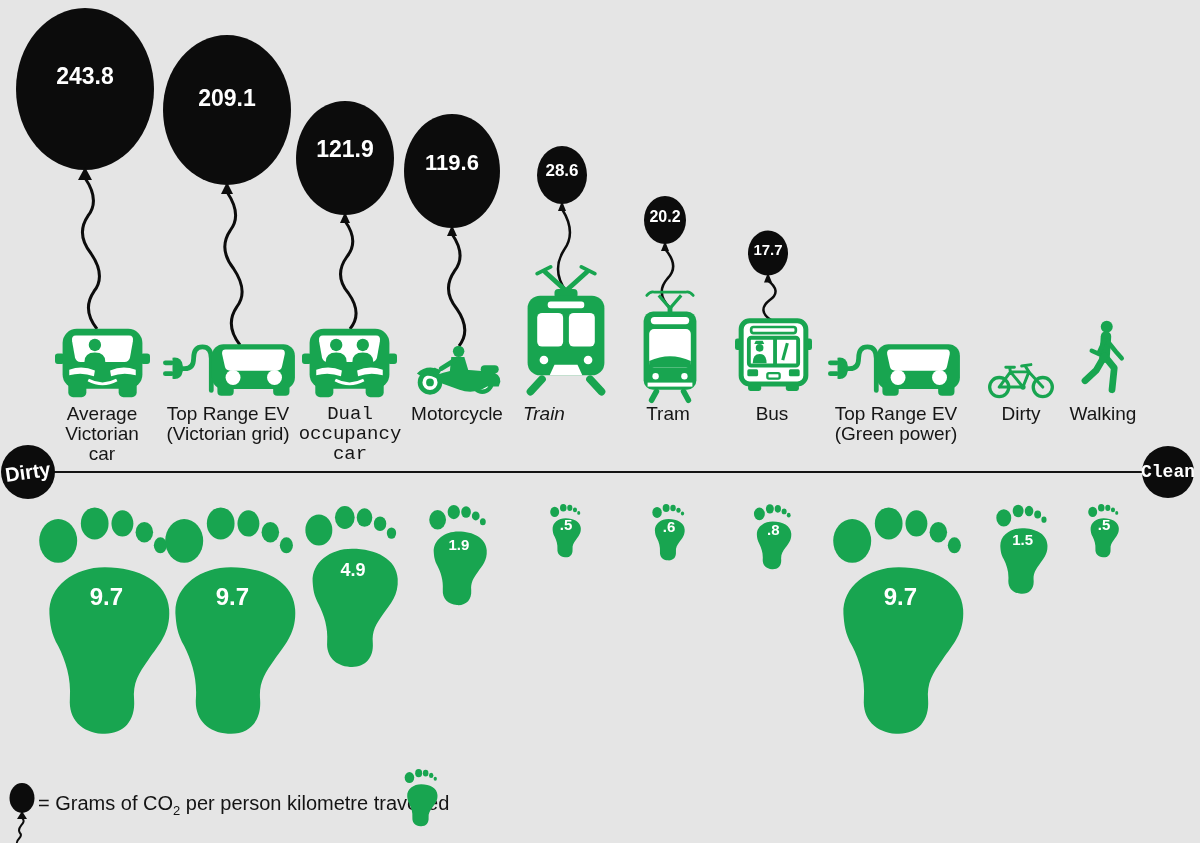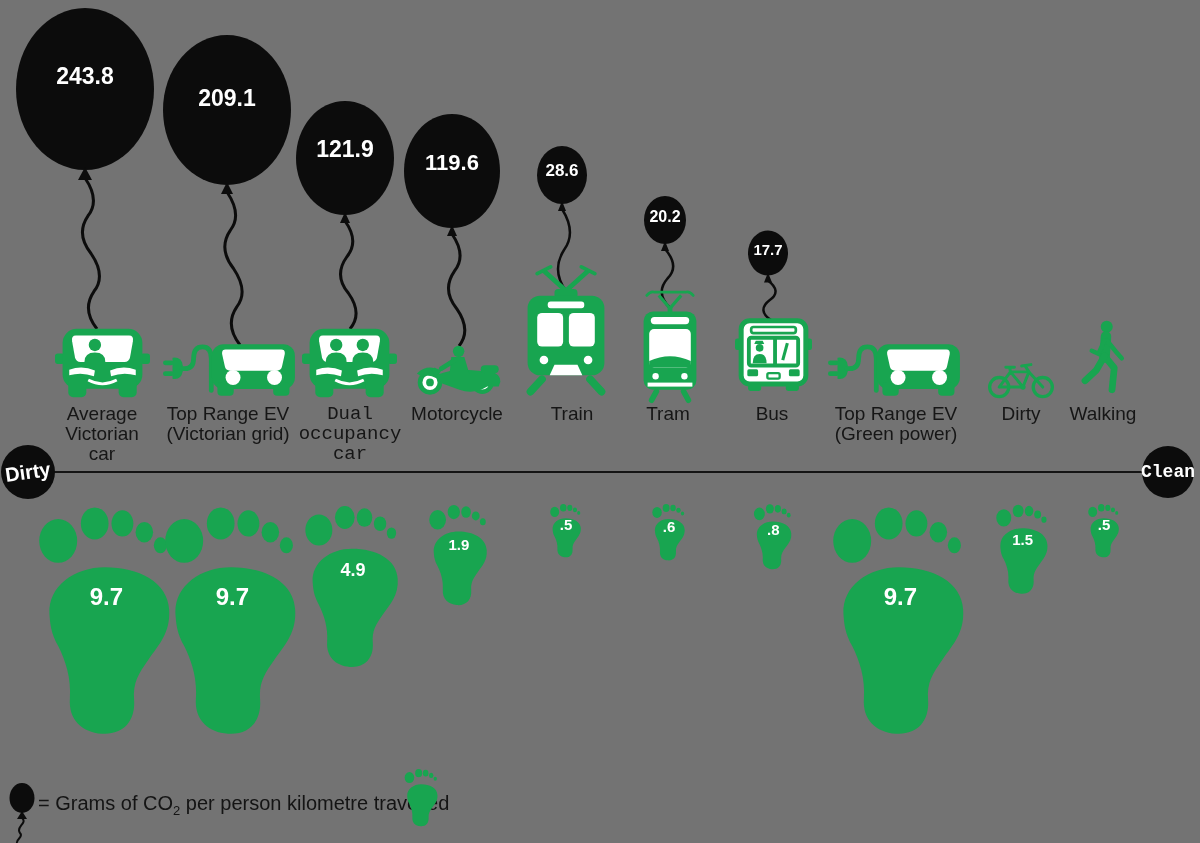--- a/index.html
+++ b/index.html
@@ -1,16 +1,16 @@
 <!DOCTYPE html>
 <html><head>
 <meta charset="utf-8">
 <style>
   html,body{margin:0;padding:0;background:#fff;}
-  .canvas{position:relative;width:1200px;height:843px;background:#737373;overflow:hidden;
+  .canvas{position:relative;width:1200px;height:843px;background:#e5e5e5;overflow:hidden;
           font-family:"Liberation Sans",sans-serif;}
   #scene{position:absolute;left:0;top:0;}
   svg text{font-family:"Liberation Sans",sans-serif;font-weight:bold;}
   .label{position:absolute;text-align:center;font-size:19px;line-height:20px;color:#161616;
          white-space:pre-line;}
   .axis-line{position:absolute;left:50px;top:471px;width:1095px;height:2px;background:#141414;}
   .badge{position:absolute;border-radius:50%;background:#0C0C0C;color:#fff;font-weight:bold;
          display:flex;align-items:center;justify-content:center;z-index:5;}
   .badge-dirty{left:1px;top:445px;width:54px;height:54px;font-size:20px;}
   .badge-dirty span{transform:rotate(-8deg);display:inline-block;}
@@ -330,21 +330,21 @@
   <div id="labels">
       <div class="label" style="left: 27px; top: 404px; width: 150px;">Average
 Victorian
 car</div>
       <div class="label" style="left: 135.5px; top: 404px; width: 185px;">Top Range EV
 (Victorian grid)</div>
       <div class="label" style="left: 275px; top: 404px; width: 150px; font-family: Liberation Mono, monospace;">Dual
 occupancy
 car</div>
       <div class="label" style="left: 382px; top: 404px; width: 150px;">Motorcycle</div>
-      <div class="label" style="left: 512px; top: 404px; width: 120px;">Train</div>
+      <div class="label" style="left: 484px; top: 404px; width: 120px; font-style: italic;">Train</div>
       <div class="label" style="left: 608px; top: 404px; width: 120px;">Tram</div>
       <div class="label" style="left: 712px; top: 404px; width: 120px;">Bus</div>
       <div class="label" style="left: 803.5px; top: 404px; width: 185px;">Top Range EV
 (Green power)</div>
       <div class="label" style="left: 961px; top: 404px; width: 120px;">Dirty</div>
       <div class="label" style="left: 1043px; top: 404px; width: 120px;">Walking</div>
     </div>
 
   <div class="axis-line"></div>
 

